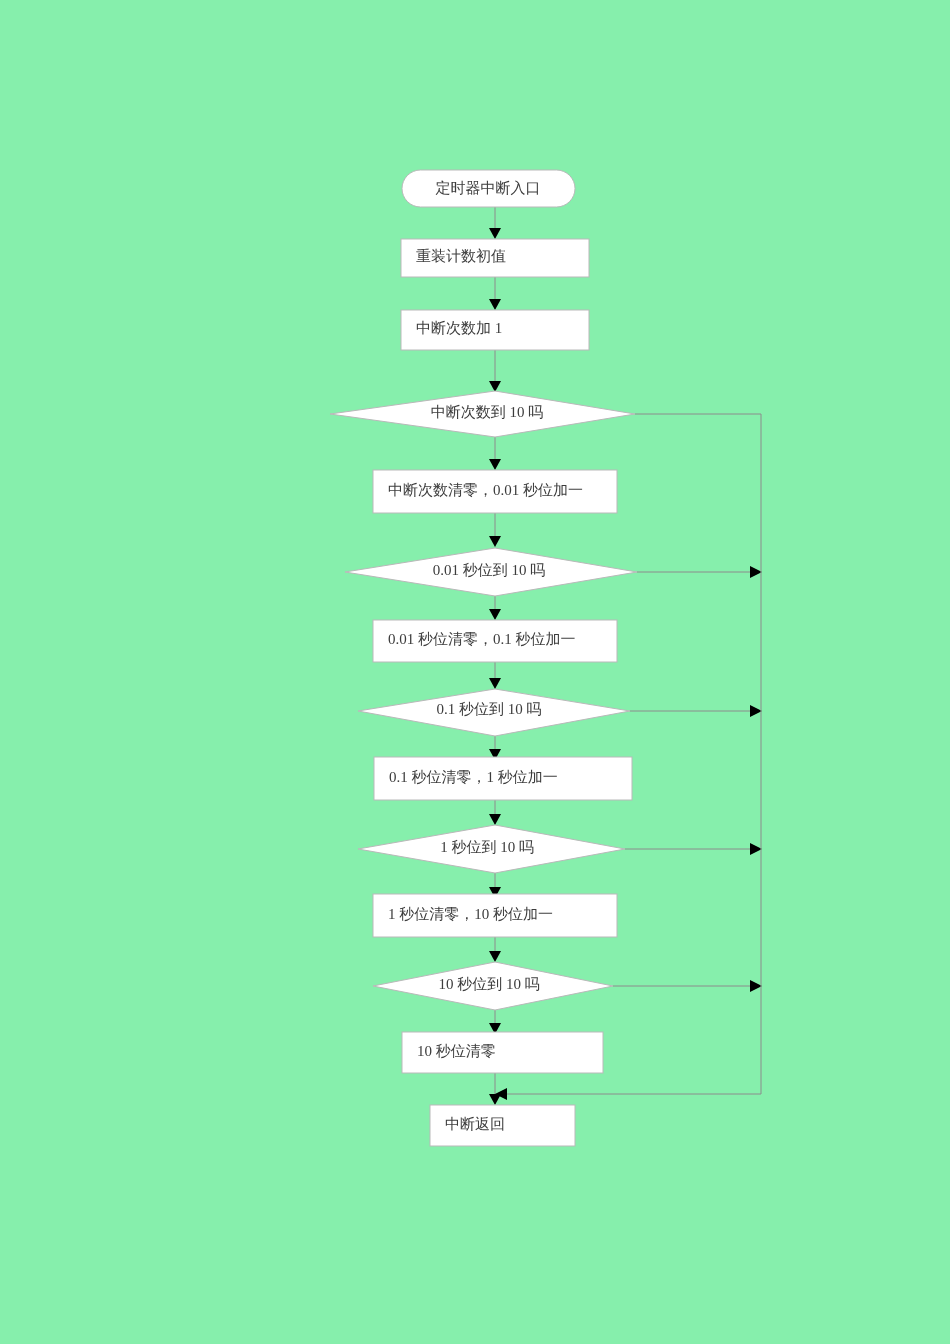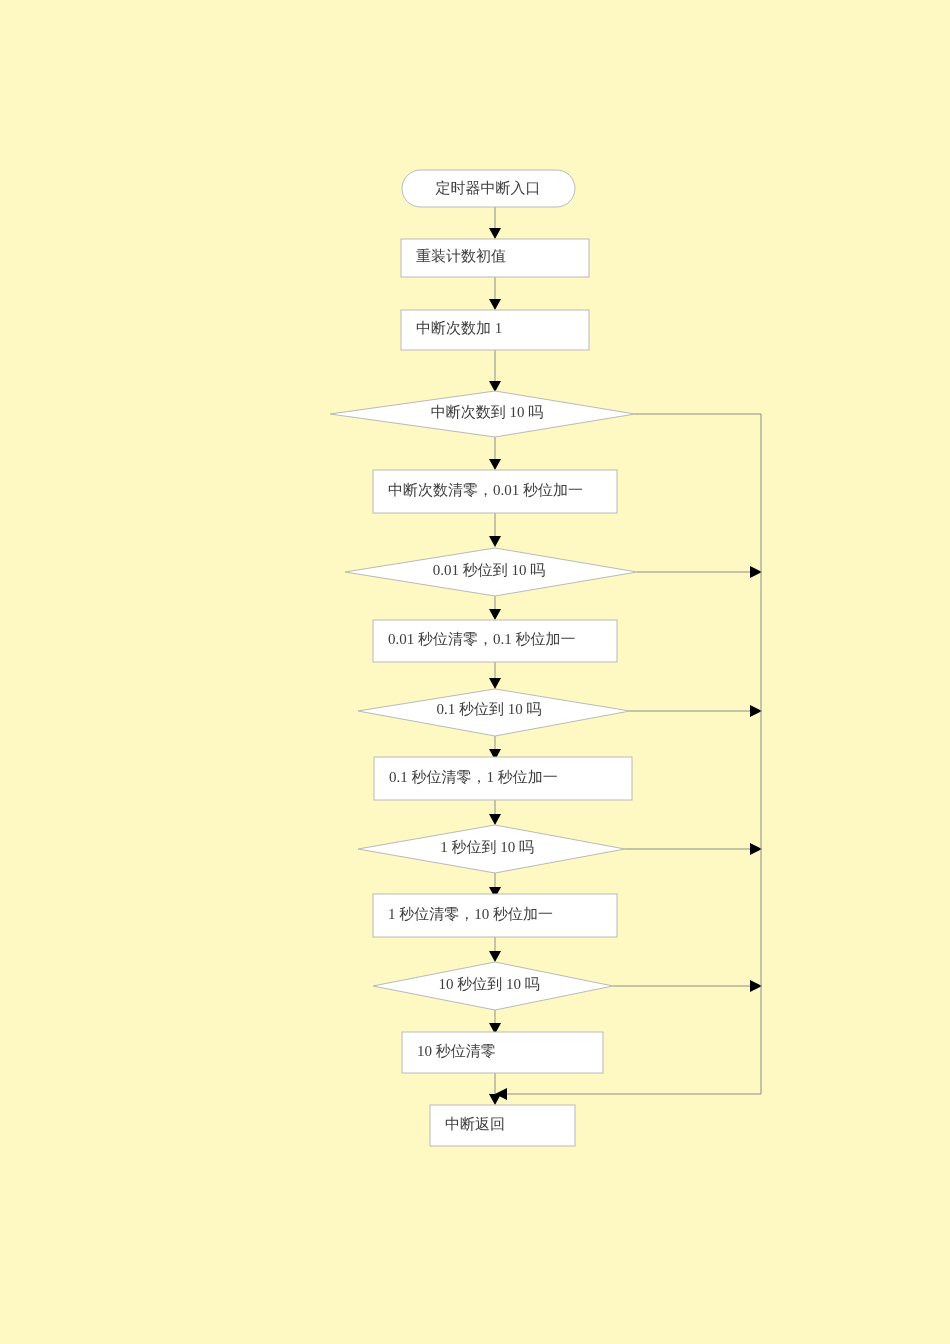--- a/index.html
+++ b/index.html
@@ -12,21 +12,21 @@
     width: 950px;
     height: 1344px;
     font-family: "Liberation Serif", "DejaVu Serif", serif;
     color: #3a3a3a;
     overflow: hidden;
   }
   #page {
     position: relative;
     width: 950px;
     height: 1344px;
-    background: #fef9c3;
+    background: #86efac;
   }
   #flow-svg {
     position: absolute;
     left: 0;
     top: 0;
     width: 950px;
     height: 1344px;
   }
   .node-label {
     font-family: "Liberation Serif", "DejaVu Serif", serif;

